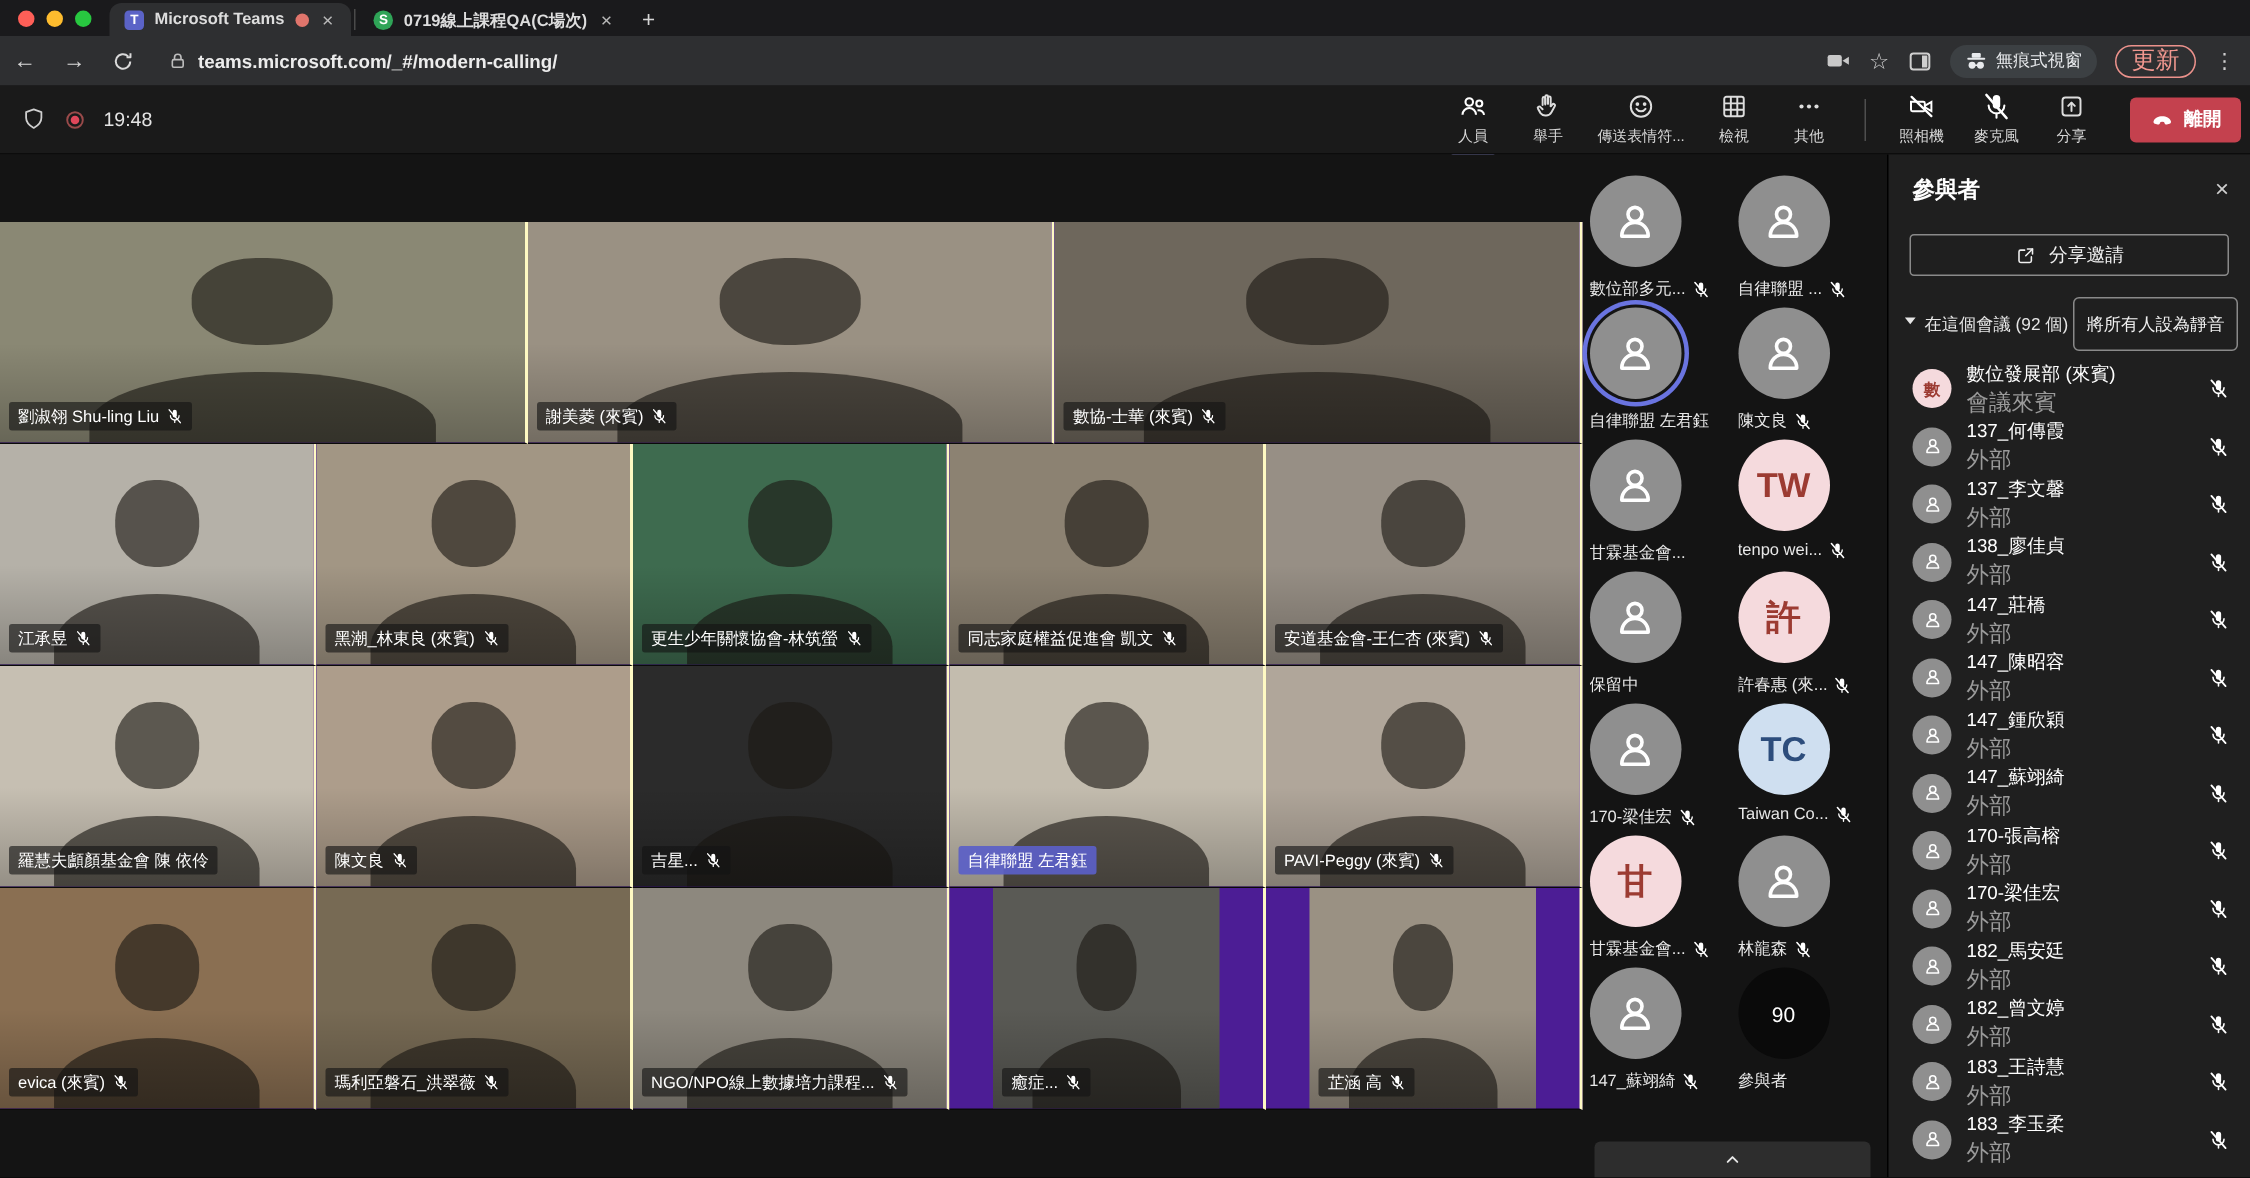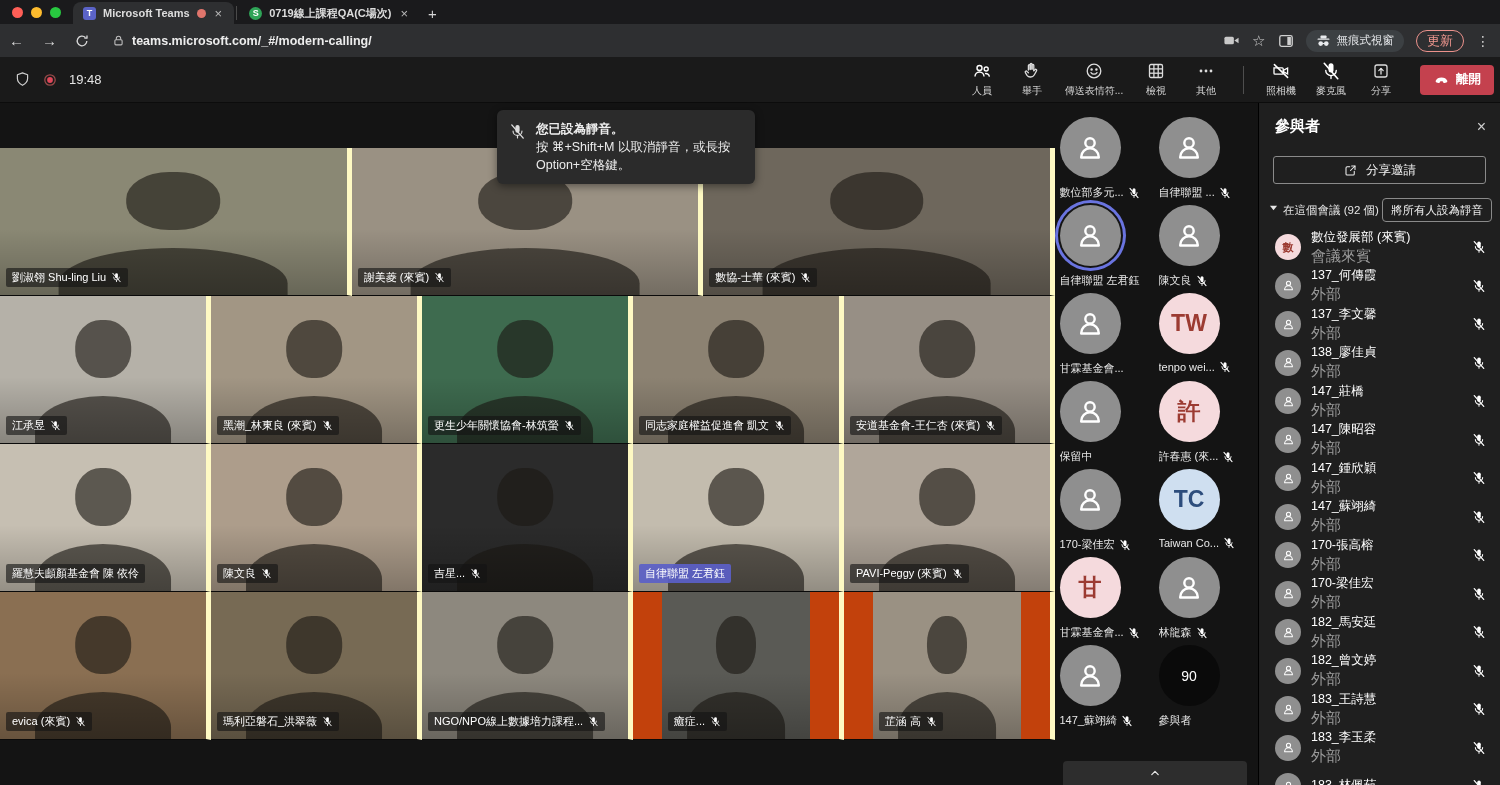--- a/index.html
+++ b/index.html
@@ -27,42 +27,42 @@
 
   .addrbar { position:absolute; top:24px; left:0; right:0; height:33px; background:#2e2f31;
     display:flex; align-items:center; color:#d9d9d9; }
   .navbtn { font-size:15px; padding:0 9px; color:#d9d9d9; }
   .urlzone { display:flex; align-items:center; gap:7px; margin-left:14px; flex:1; min-width:0; }
   .url { font-size:12.5px; color:#ececec; font-weight:bold; white-space:nowrap; }
   .addr-right { display:flex; align-items:center; gap:12px; padding-right:10px; }
   .incogbadge { display:flex; align-items:center; gap:6px; background:#3c4043; border-radius:12px;
     height:22px; padding:0 10px; font-size:11.5px; color:#e8eaed; }
   .updatepill { border:1.5px solid #ec928c; color:#f0978f; border-radius:12px; height:22px;
-    padding:0 10px; font-size:13px; display:flex; align-items:center; }
+    padding:0 10px; font-size:16px; display:flex; align-items:center; }
 
   
   .teamsbar { position:absolute; top:57px; left:0; right:0; height:46px; background:#1a1a1a;
     display:flex; align-items:center; border-bottom:1px solid #0c0c0c; }
   .meet-left { display:flex; align-items:center; gap:11px; padding-left:14px; color:#e4e4e4; font-size:13px; }
   .toolbar { margin-left:auto; display:flex; align-items:center; gap:4px; padding-right:6px; }
   .tbtn { position:relative; width:46px; display:flex; flex-direction:column; align-items:center;
     gap:3px; color:#d6d6d6; font-size:10px; padding:3px 0; }
   .tbtn.wide { width:70px; }
   .tbtn .lbl { white-space:nowrap; overflow:hidden; text-overflow:ellipsis; max-width:100%; }
   .tbtn.active::after { content:""; position:absolute; bottom:-5px; left:50%; transform:translateX(-50%);
     width:30px; height:3px; border-radius:2px; background:#9ea2f0; }
   .tooldiv { width:1px; height:28px; background:#4e4e4e; margin:0 10px; }
   .leavebtn { display:flex; align-items:center; gap:6px; background:#c4414e; color:#fff;
     border-radius:4px; height:30px; padding:0 13px; font-size:12.5px; font-weight:bold; margin-left:12px; }
 
   
   .stage { position:absolute; top:103px; left:0; width:1258px; bottom:0; background:#141414; }
   .grid { position:absolute; top:45px; left:0; width:1055px; }
   .vrow { display:flex; height:148px; }
-  .tile { position:relative; flex:1; background:#c2410c; border-right:5px solid #fef9c3; border-bottom:1px solid #0a0a0a; overflow:hidden; }
+  .tile { position:relative; flex:1; background:#4c1d95; border-right:2px solid #fef9c3; border-bottom:1px solid #0a0a0a; overflow:hidden; }
   .vid { position:absolute; inset:0; background:var(--tone,#555); }
   .tile.letterbox .vid { left:14%; right:14%; }
   .vid::after { content:""; position:absolute; inset:0;
     background:linear-gradient(180deg, rgba(0,0,0,0) 55%, rgba(0,0,0,0.25) 100%); }
   .sil-head { position:absolute; left:50%; top:16%; transform:translateX(-50%); width:27%; height:40%;
     border-radius:46%; background:rgba(28,24,20,0.62); }
   .sil-body { position:absolute; left:50%; bottom:-16%; transform:translateX(-50%); width:66%; height:48%;
     border-radius:50% 50% 0 0; background:rgba(28,24,20,0.62); }
   .chip { position:absolute; left:6px; bottom:8px; z-index:2; display:flex; align-items:center; gap:5px;
     background:rgba(20,20,20,0.62); color:#fff; font-size:11px; padding:2px 6px; border-radius:2px;
@@ -103,21 +103,21 @@
     border-left:1px solid #000; color:#fff; overflow:hidden; }
   .phead { display:flex; align-items:center; justify-content:space-between; padding:14px 14px 10px 16px; }
   .ptitle { font-size:15px; font-weight:bold; }
   .pclose { color:#cfcfcf; font-size:16px; }
   .sharebtn { margin:10px 14px 0 14px; height:28px; border:1px solid #8a8a8a; border-radius:3px;
     display:flex; align-items:center; justify-content:center; gap:8px; font-size:12.5px; color:#f0f0f0; }
   .sharebtn svg { width:15px; height:15px; }
   .sectrow { display:flex; align-items:center; justify-content:space-between; margin:14px 8px 6px 10px; }
   .sectlabel { display:flex; align-items:flex-start; gap:5px; font-size:11.5px; color:#e6e6e6; }
   .sectlabel svg { width:9px; height:9px; }
-  .muteall { border:1px solid #8a8a8a; border-radius:4px; height:24px; display:flex; align-items:center;
+  .muteall { border:1px solid #8a8a8a; border-radius:4px; height:36px; display:flex; align-items:center;
     padding:0 8px; font-size:11.5px; color:#f0f0f0; }
   .plist { margin-top:4px; }
   .prow { display:flex; align-items:center; height:38.5px; padding:0 14px 0 16px; gap:10px; }
   .pav { width:26px; height:26px; border-radius:50%; background:#8f8f8f; flex:0 0 auto;
     display:flex; align-items:center; justify-content:center; font-size:11px; font-weight:bold; }
   .pav svg { width:15px; height:15px; }
   .pmeta { flex:1; min-width:0; }
   .pname { font-size:12.5px; color:#fff; white-space:nowrap; overflow:hidden; text-overflow:ellipsis; }
   .psub { font-size:15px; color:#9a9a9a; margin-top:1px; }
   .pmic { flex:0 0 auto; }
@@ -548,33 +548,20 @@
     <path d="M3.8 7.5a4.2 4.2 0 0 0 8.4 0"></path>
     <line x1="8" y1="11.8" x2="8" y2="14"></line>
     <line x1="2.6" y1="1.8" x2="13.4" y2="14.2" stroke-width="1.4"></line>
   </svg>
               </div>
     </div>
   </div>
         </div>
       </div>
 
-    <div class="toast">
-      <svg viewBox="0 0 16 16" fill="none" stroke="#ddd" stroke-width="1.1" stroke-linecap="round">
-        <rect x="6" y="1.8" width="4" height="7.4" rx="2" fill="#ddd" stroke="none"></rect>
-        <path d="M3.8 7.5a4.2 4.2 0 0 0 8.4 0"></path>
-          <line x1="8" y1="11.8" x2="8" y2="14"></line>
-        <line x1="2.6" y1="1.8" x2="13.4" y2="14.2" stroke-width="1.3"></line>
-      </svg>
-      <div>
-        <div class="tline t1">您已設為靜音。</div>
-        <div class="tline">按 ⌘+Shift+M 以取消靜音，或長按</div>
-        <div class="tline">Option+空格鍵。</div>
-      </div>
-    </div>
 
     <div class="avatars">
         <div class="acell">
     <div class="circle gray">
             <svg viewBox="0 0 24 24" fill="none" stroke="#fff" stroke-width="1.7" stroke-linejoin="round">
     <circle cx="12" cy="8.4" r="3.3"></circle>
     <path d="M5.8 18.4a6.2 6.2 0 0 1 12.4 0v.3H5.8z"></path>
   </svg>
           </div>
     <div class="alabel">

